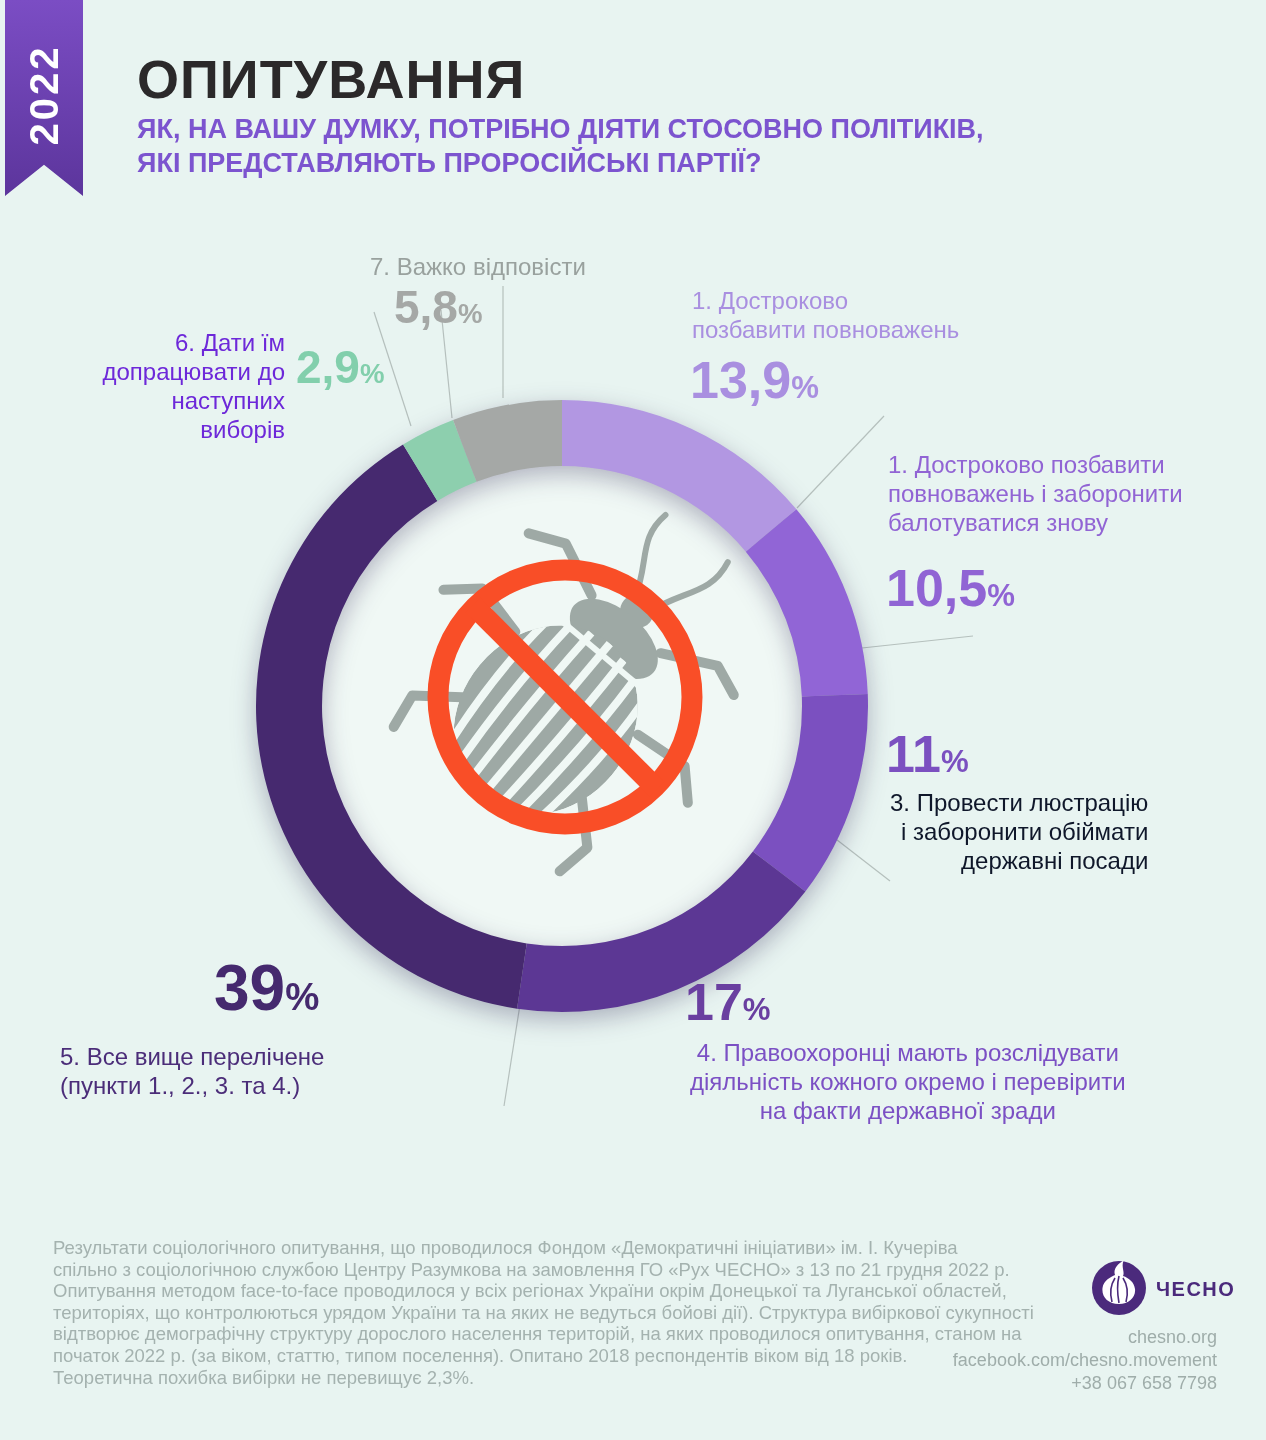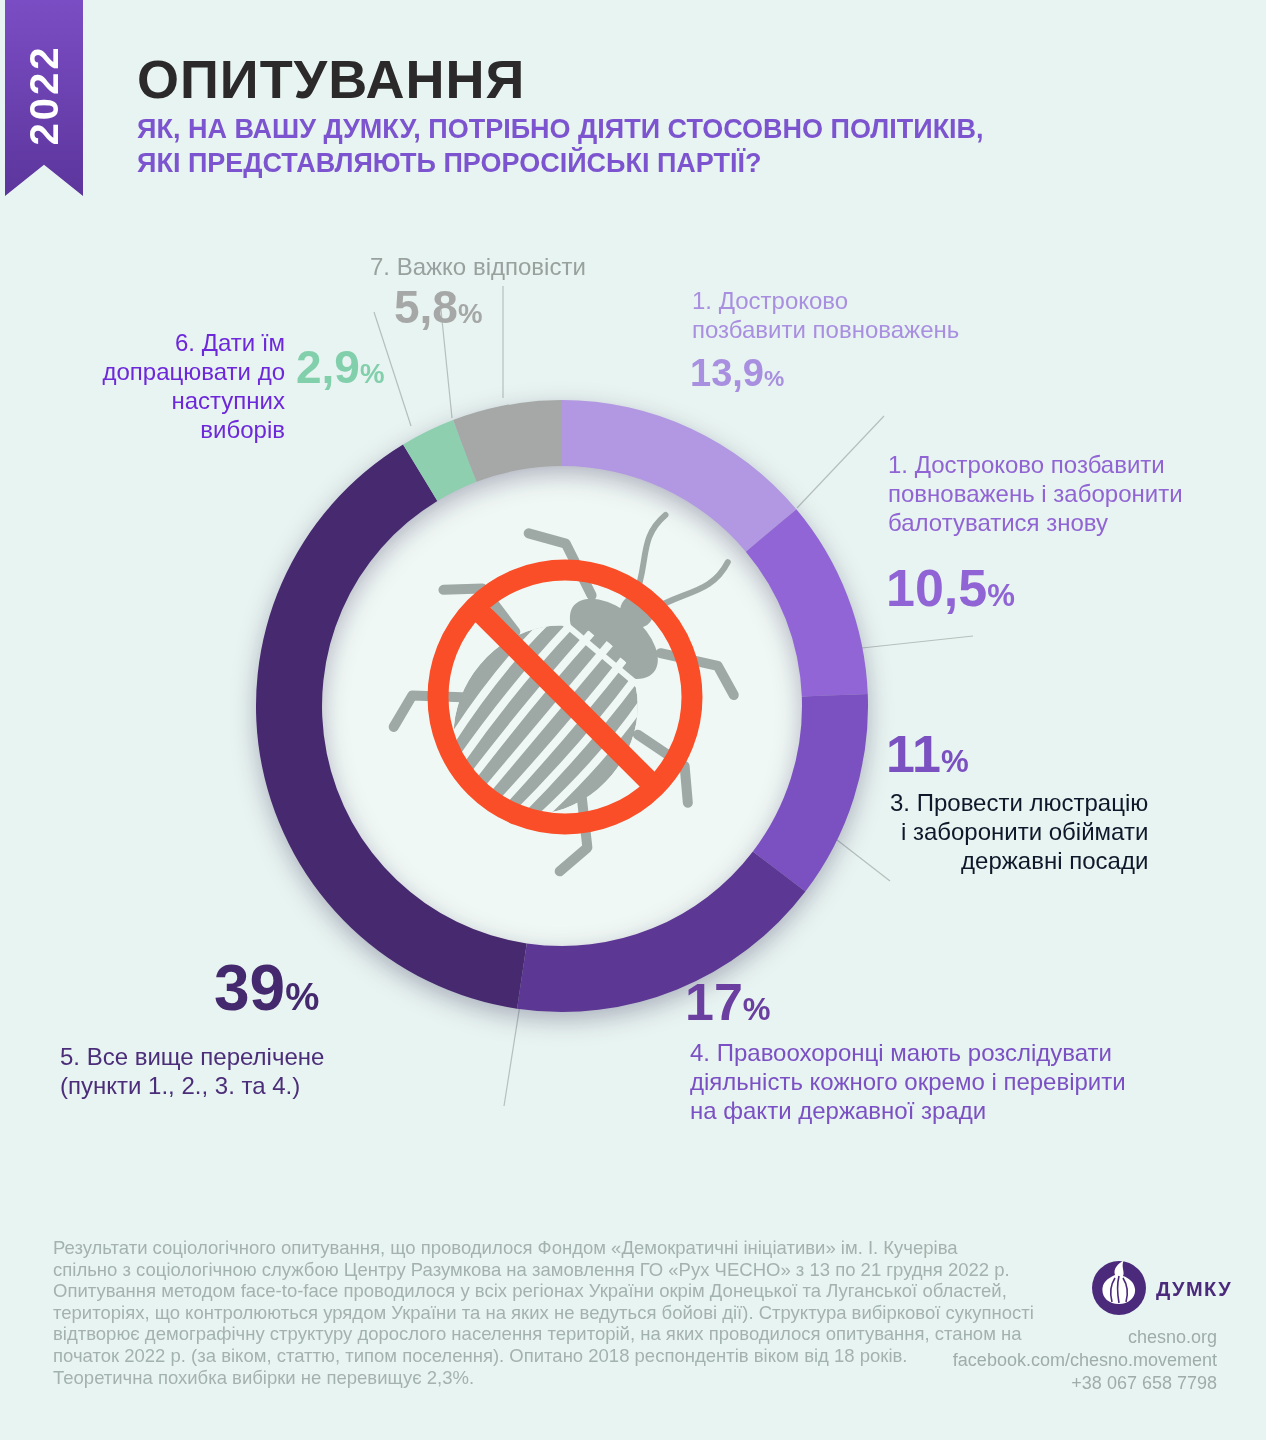--- a/index.html
+++ b/index.html
@@ -30,27 +30,27 @@
   .beetle-part{fill:var(--beetle,#9ea9a5);}
   .beetle-line{fill:none;stroke:var(--beetle,#9ea9a5);}
   .beetle-stripe{stroke:var(--hole,#f0f8f5);fill:none;}
   .ban{stroke:var(--prohibition,#f94e27);fill:none;}
 
   
   .callout-label{position:absolute;font-size:24px;line-height:29px;white-space:pre-line;}
   .pct{position:absolute;font-weight:800;line-height:1;white-space:nowrap;}
   .pct .sym{font-size:0.6em;font-weight:bold;}
   #c1-label{left:692px;top:286px;}
-  #c1-pct{left:690px;top:354px;font-size:38px;text-align:center;}
+  #c1-pct{left:690px;top:354px;font-size:52px;text-align:center;}
   #c2-label{left:888px;top:450px;}
   #c2-pct{left:886px;top:562px;font-size:52px;}
   #c3-pct{left:886px;top:728px;font-size:52px;}
   #c3-label{left:890px;top:788px;}
   #c4-pct{left:685px;top:976px;font-size:52px;}
-  #c4-label{left:690px;top:1038px;}
+  #c4-label{left:690px;top:1038px;text-align:center;}
   #c5-pct{left:214px;top:956px;font-size:64px;}
   #c5-label{left:60px;top:1042px;width:278px;text-align:left;}
   #c6-label{left:95px;top:328px;width:190px;text-align:right;}
   #c6-pct{left:296px;top:344px;font-size:46px;}
   #c7-label{left:370px;top:252px;}
   #c7-pct{left:394px;top:284px;font-size:46px;}
 
   
   .footnote{position:absolute;left:53px;top:1237px;font-size:18.5px;line-height:21.6px;
             color:var(--footer-text,#a4b2af);}
@@ -178,21 +178,21 @@
     <div>Теоретична похибка вибірки не перевищує 2,3%.</div>
   </div>
 
   <svg class="logo" viewBox="-28 -28 56 56">
     <circle r="27" fill="#4b2a7c"></circle>
     <path fill="#ffffff" d="M0,16 C-11,16 -17.5,9 -16.5,0 C-15.5,-8 -8,-11 -4,-13 C-6,-18 -2,-24 4.5,-27.5 C2,-21 6,-16 4,-12 C10,-10 15,-6 16,1 C17,9 10,16 0,16 Z"></path>
     <path fill="none" stroke="#4b2a7c" stroke-width="1.6" d="M0,15 C-2,4 -2,-4 0,-12"></path>
     <path fill="none" stroke="#4b2a7c" stroke-width="1.6" d="M-7,14 C-9.5,5 -8.5,-3 -4,-10"></path>
     <path fill="none" stroke="#4b2a7c" stroke-width="1.6" d="M7,14 C9.5,5 8.5,-3 4,-10"></path>
   </svg>
-  <div class="logo-text">ДУМКУ</div>
+  <div class="logo-text">ЧЕСНО</div>
 
   <div class="contacts">
     <div>chesno.org</div>
     <div>facebook.com/chesno.movement</div>
     <div>+38 067 658 7798</div>
   </div>
 
 </div>
 
 </body></html>

